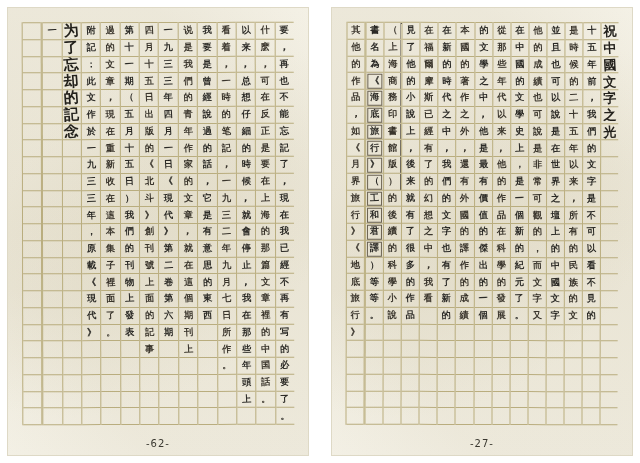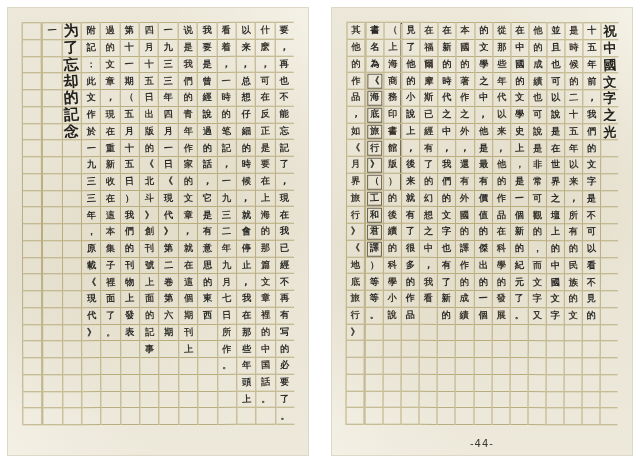--- a/index.html
+++ b/index.html
@@ -954,20 +954,23 @@
           <div class="cell"></div>
           <div class="cell"></div>
           <div class="cell"></div>
           <div class="cell"></div>
           <div class="cell"></div>
           <div class="cell"></div>
           <div class="cell"></div>
         </div>
     </div>
 
+    <div class="page-num">
+      <span class="dash">-62-</span>
+    </div>
   </div>
 
   <div class="sheet right">
     <div class="paper-tex"></div>
 
     <div class="grid">
       <div class="col title-col2" id="Rtitle">
           <div class="cell">
             <span class="hw">祝</span>
           </div>
@@ -1871,17 +1874,17 @@
           </div>
           <div class="cell"></div>
           <div class="cell"></div>
           <div class="cell"></div>
           <div class="cell"></div>
           <div class="cell"></div>
         </div>
     </div>
 
     <div class="page-num">
-      <span class="dash">-44-</span>
+      <span class="dash">-27-</span>
     </div>
   </div>
 
 </div>
 
 </body></html>

